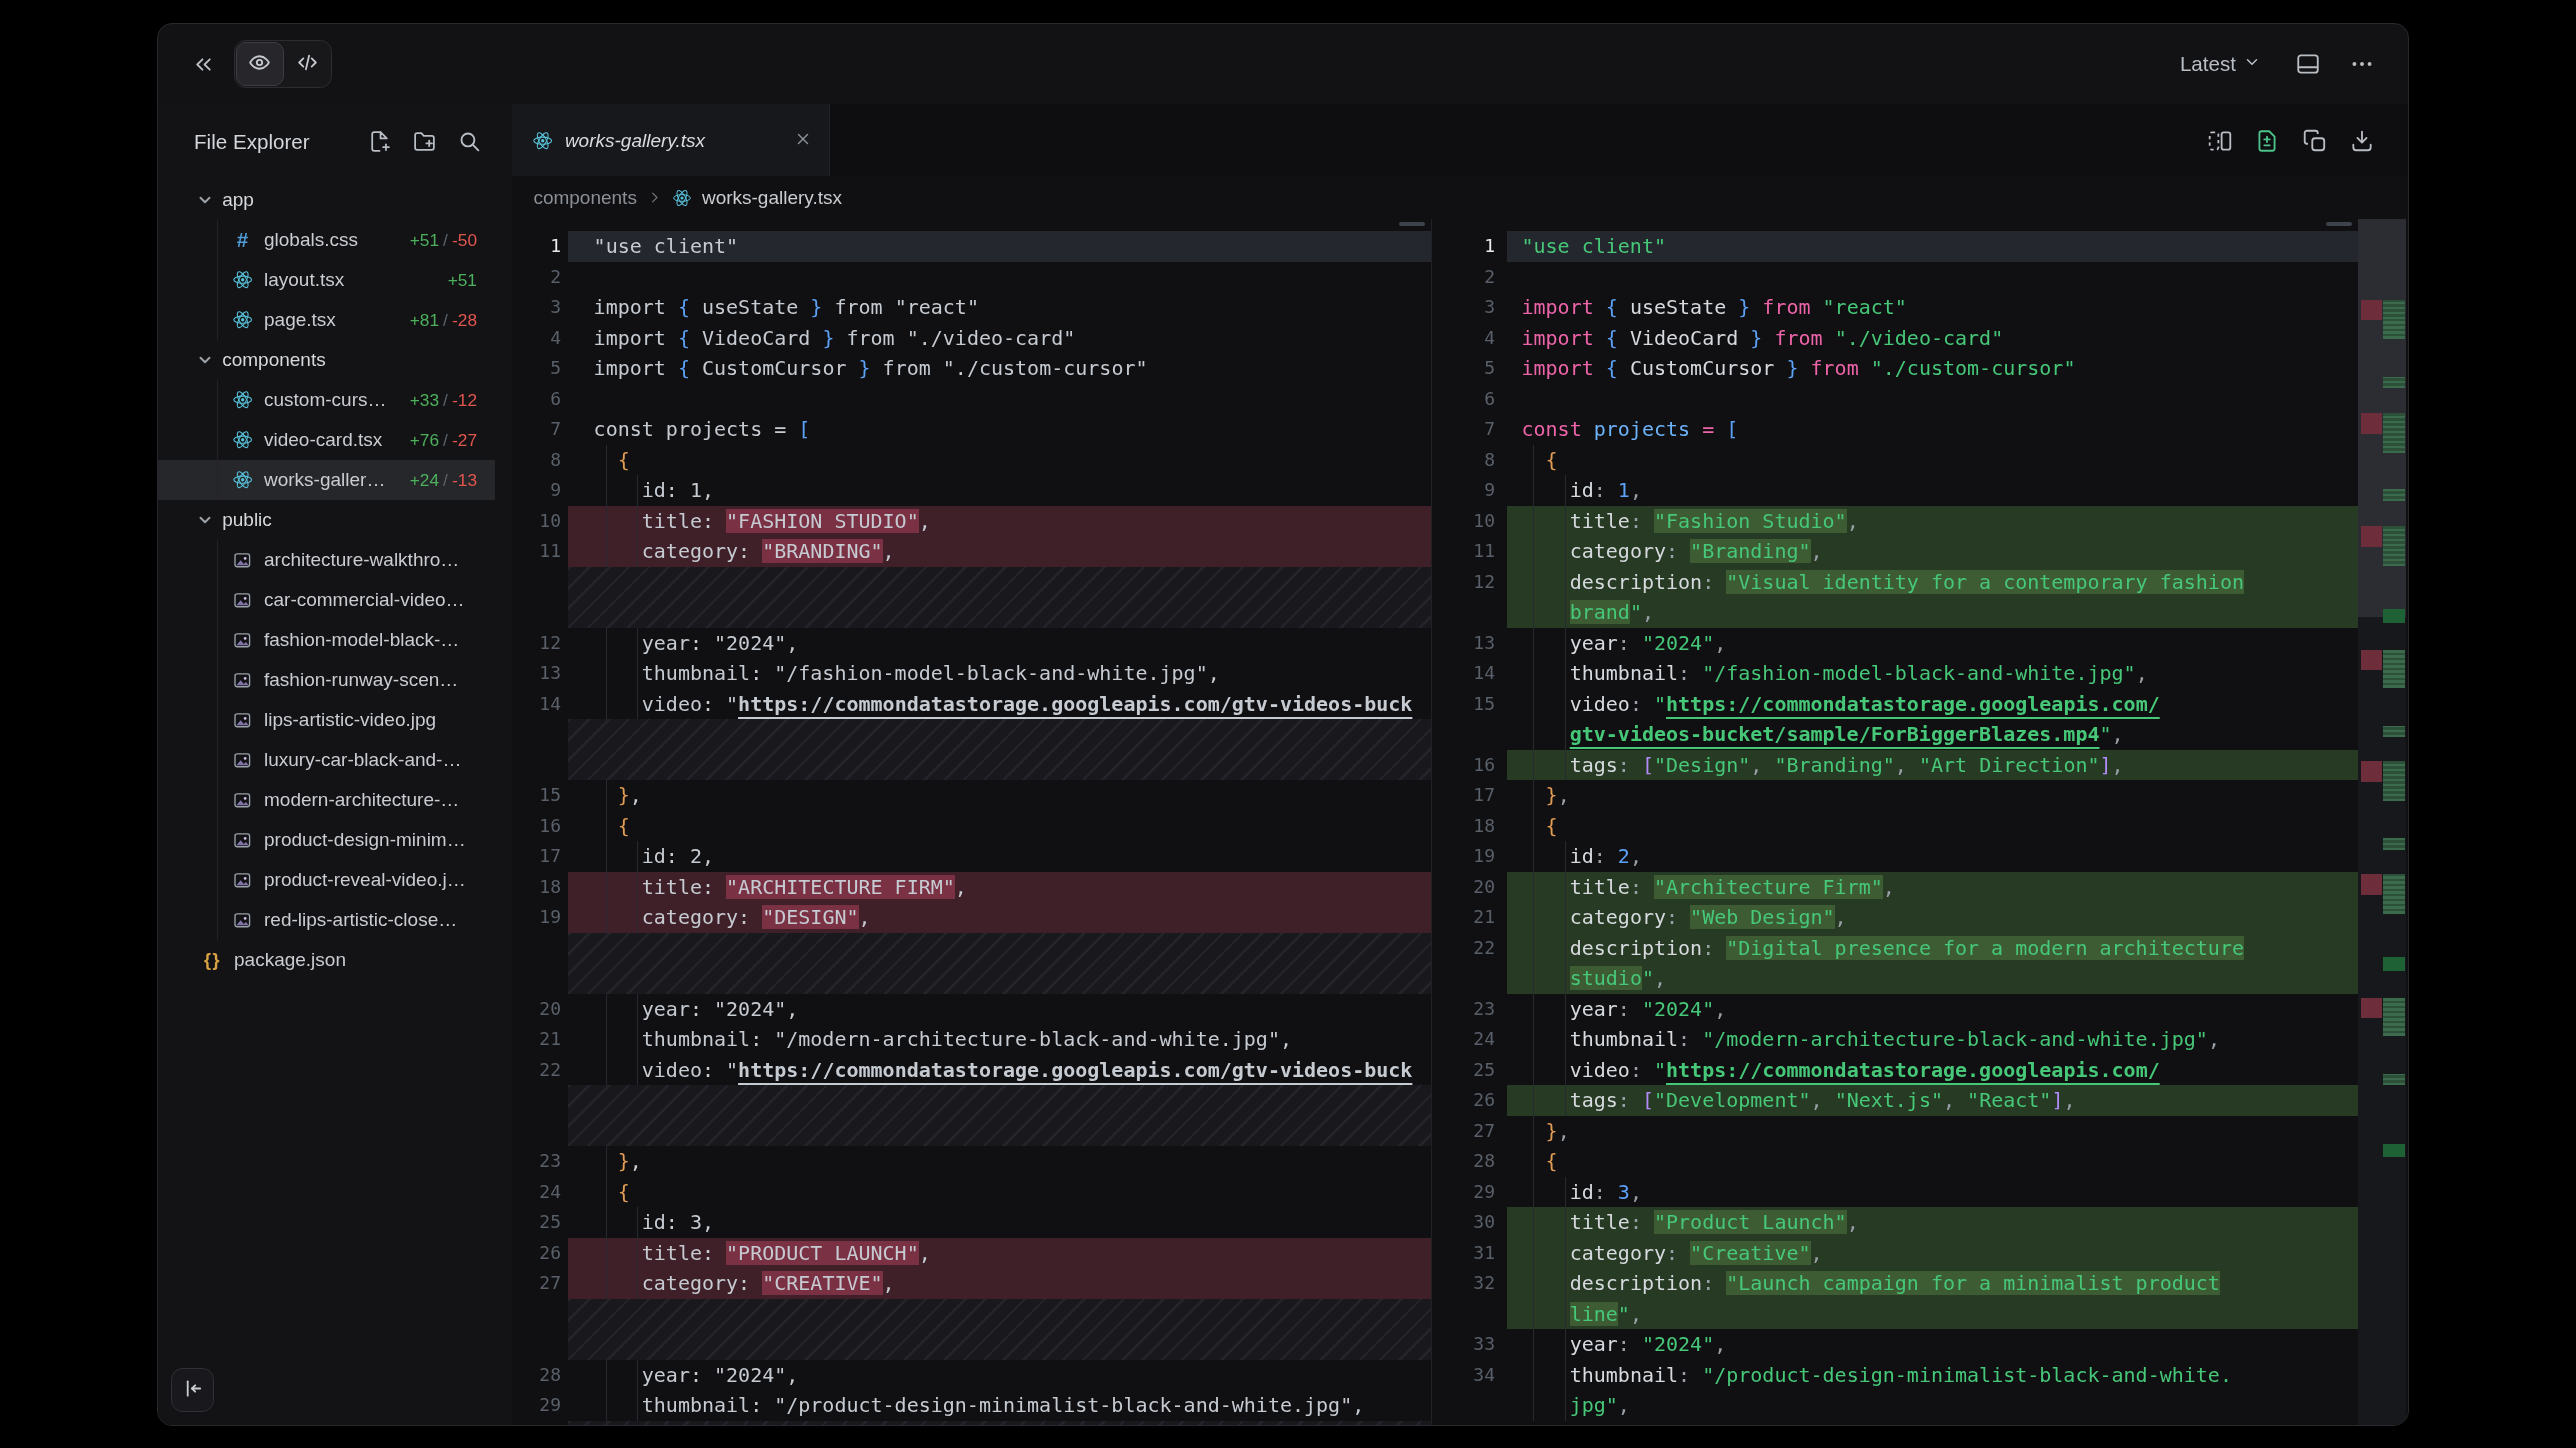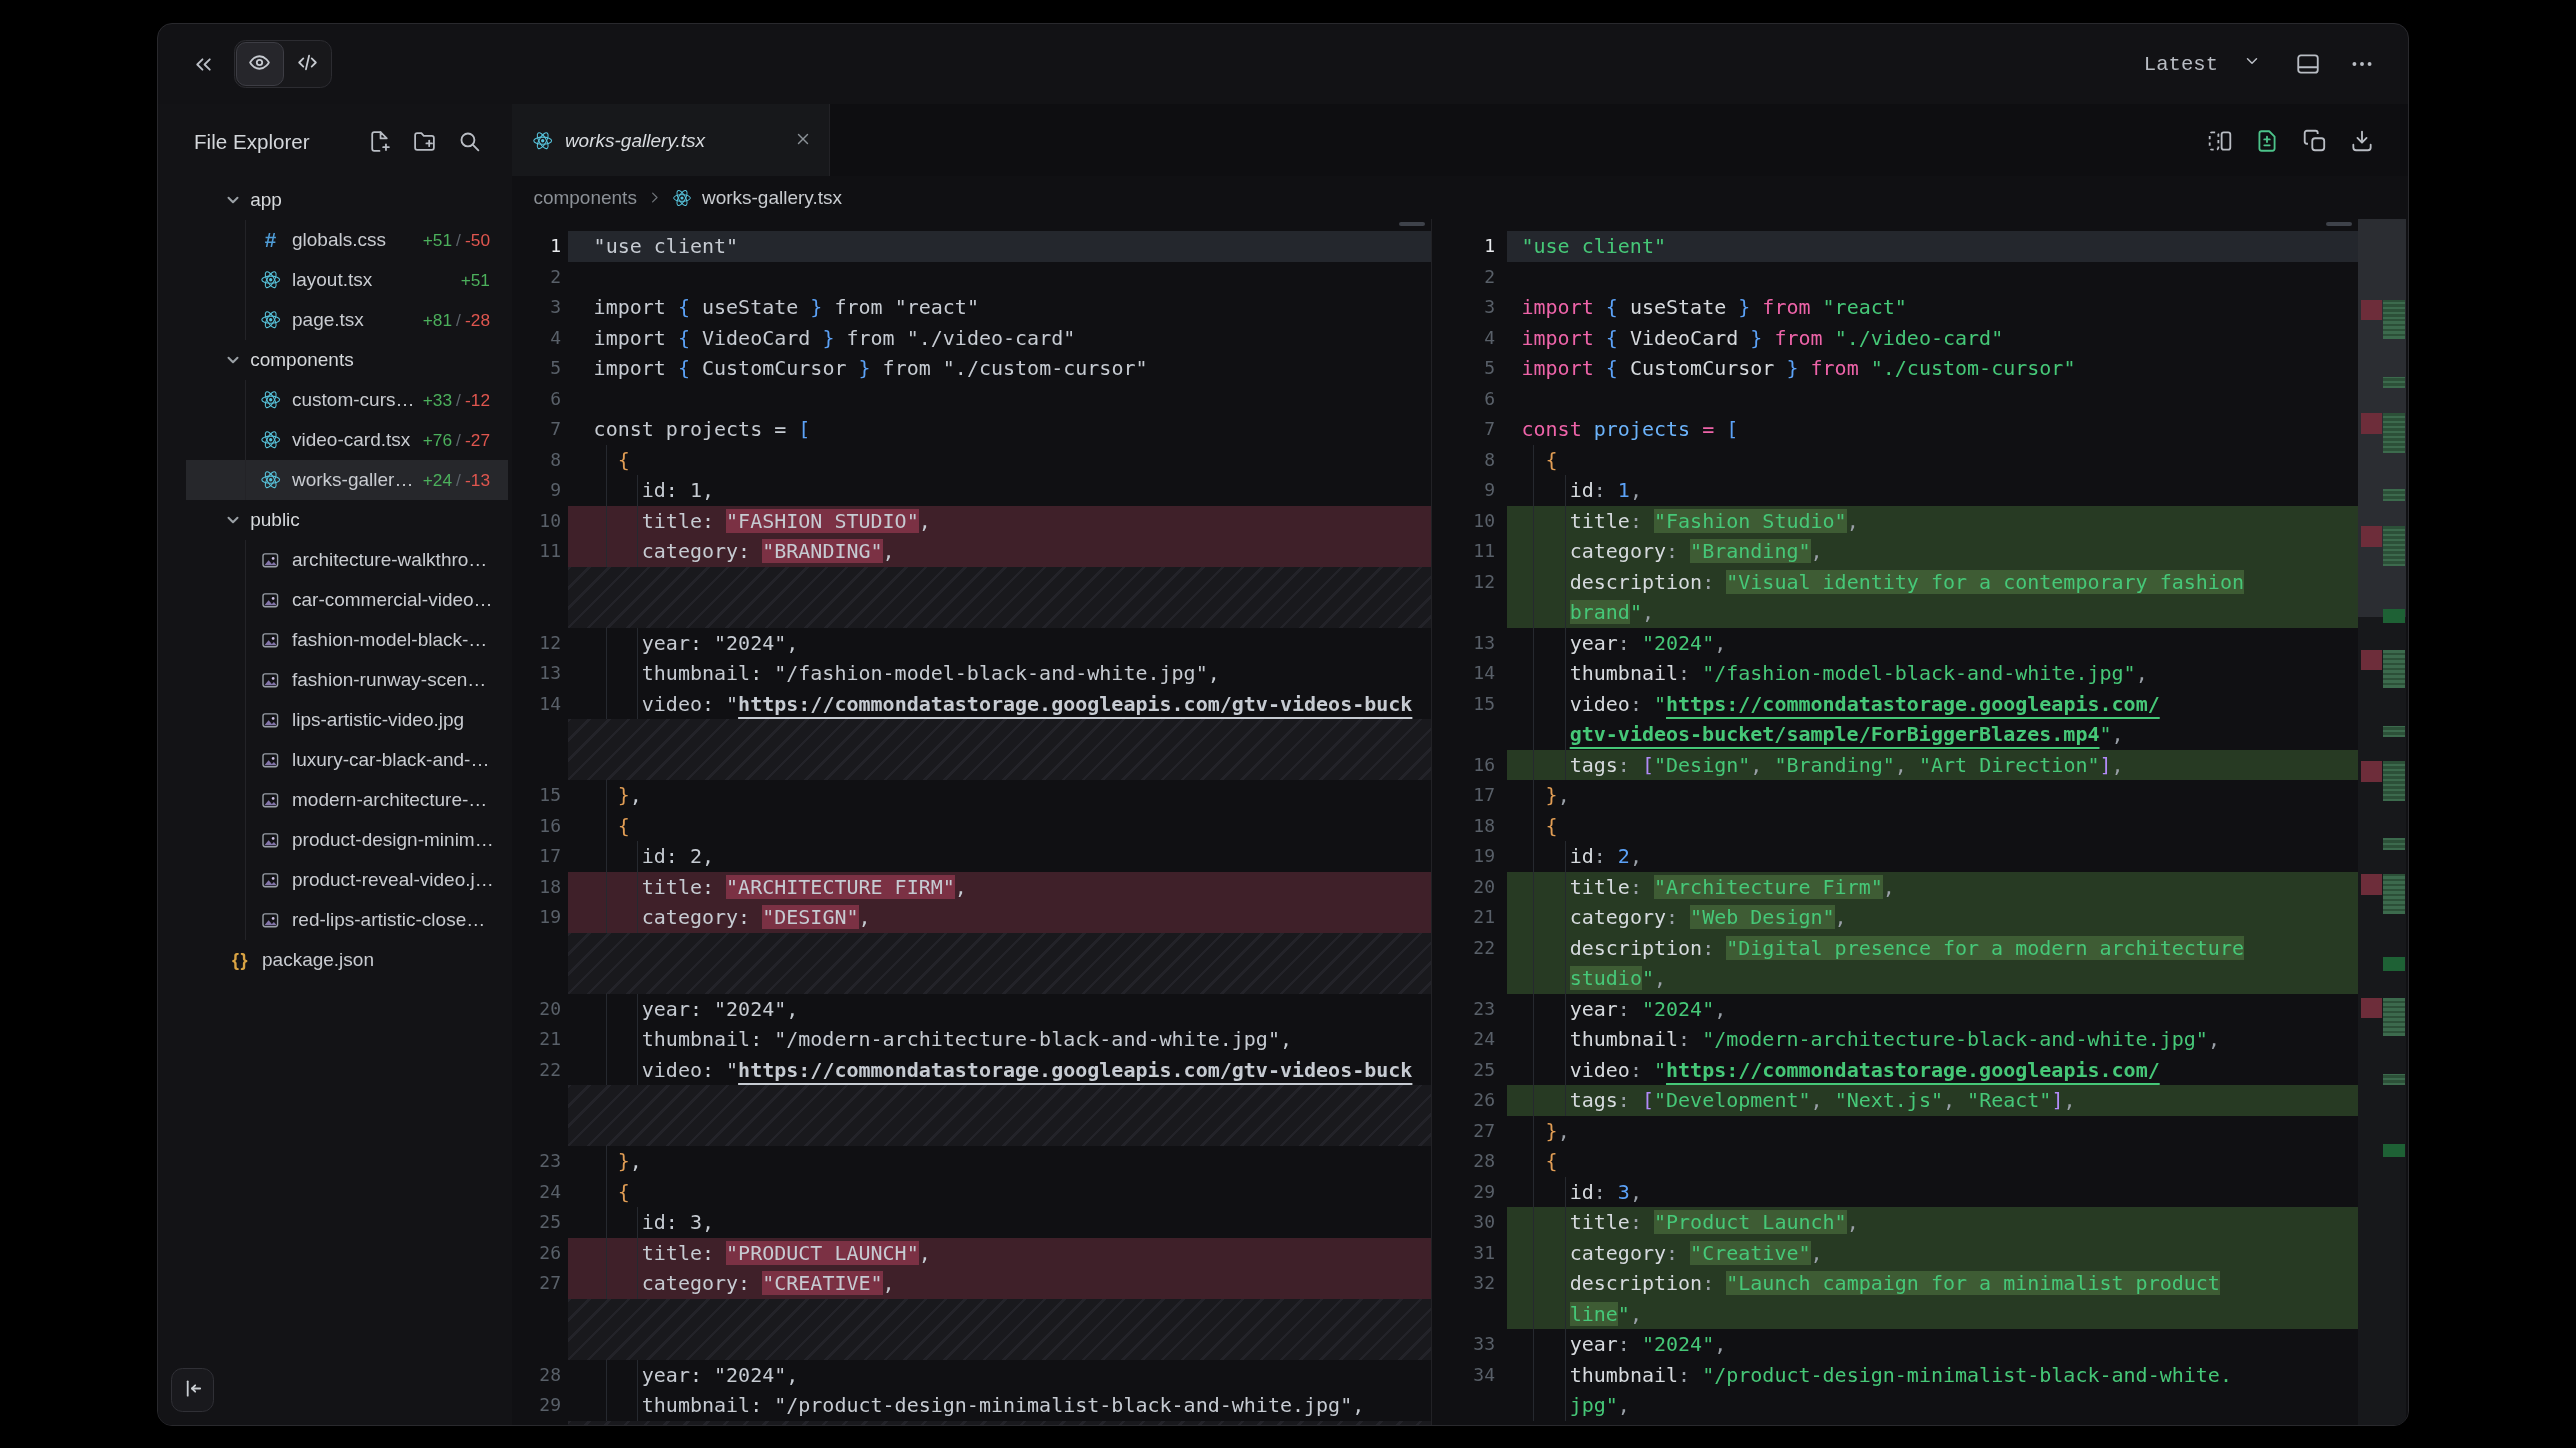--- a/index.html
+++ b/index.html
@@ -10,28 +10,28 @@
   .toolbar{position:absolute;left:0;top:0;right:0;height:80px;border-bottom:0.8px solid #222226;
     display:flex;align-items:center;padding:0 33px 0 33px;}
   .icon-btn{background:none;border:none;color:#b9bdc4;display:flex;align-items:center;justify-content:center;
     cursor:pointer;padding:0;}
   .icon-btn svg{display:block;}
   .seg-toggle{margin-left:18px;height:46px;width:96px;background:#18181b;border:0.8px solid #2c2c31;
     border-radius:11.5px;display:flex;align-items:stretch;overflow:hidden;}
   .seg{flex:1;display:flex;align-items:center;justify-content:center;color:#c6cad0;background:none;border:none;cursor:pointer;}
   .seg.active{background:#26262b;border:0.8px solid #3d3d44;border-radius:10px;margin:0.8px;}
   .toolbar-right{margin-left:auto;display:flex;align-items:center;gap:28px;}
-  .latest-btn{display:flex;align-items:center;gap:25px;background:none;border:none;color:#b9bdc4;
-    font-size:20.6px;font-family:Liberation Mono, monospace;cursor:pointer;margin-left:13px;}
+  .latest-btn{display:flex;align-items:center;gap:7px;background:none;border:none;color:#b9bdc4;
+    font-size:20.6px;font-family:Liberation Sans, sans-serif;cursor:pointer;margin-left:13px;}
   
   .sidebar{position:absolute;top:80px;left:0;width:354px;bottom:0;border-right:0.8px solid #222226;background:#131316;text-align:right;}
   .sb-header{height:59px;display:flex;align-items:center;padding:8.2px 30px 0 36px;}
   .sb-title{color:#d3d6da;font-size:20.6px;}
   .sb-actions{margin-left:auto;display:flex;gap:20px;align-items:center;color:#b4b9bf;}
-  .tree{position:absolute;top:76px;left:0;right:4px;padding-left:28px;}
+  .tree{position:absolute;top:76px;left:0;right:17px;}
   .trow{height:40px;display:flex;align-items:center;cursor:pointer;position:relative;}
   .trow.selected{background:#26272b;}
   .trow .lbl{color:#c9ccd1;font-size:19px;white-space:nowrap;overflow:hidden;}
   .trow.folder .lbl{color:#d6d9dc;}
   .trow .chev{color:#9ba1a6;width:18px;display:flex;margin-right:8.2px;}
   .trow .ficon{width:23px;display:flex;justify-content:center;margin-right:10px;flex:0 0 23px;}
   .trow.d1{padding-left:73px;}
   .trow.d1::before{content:"";position:absolute;left:59px;top:0;bottom:0;width:0.8px;background:#232327;}
   .trow.d0f{padding-left:38px;}
   .trow.d0file{padding-left:43px;}

